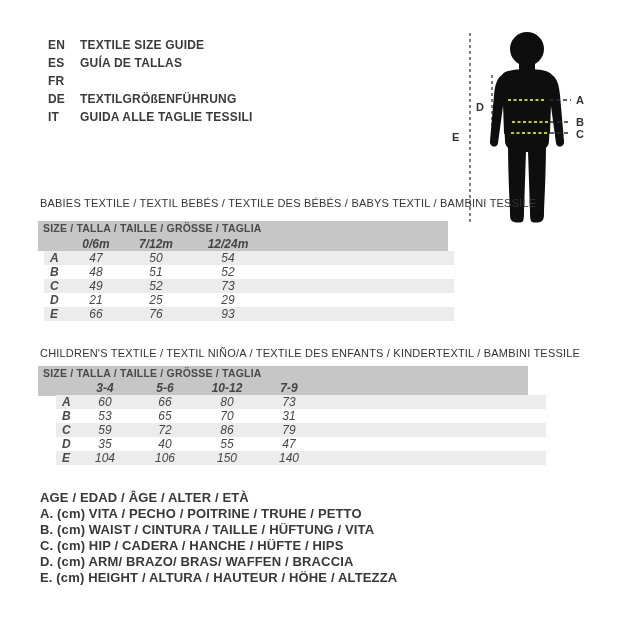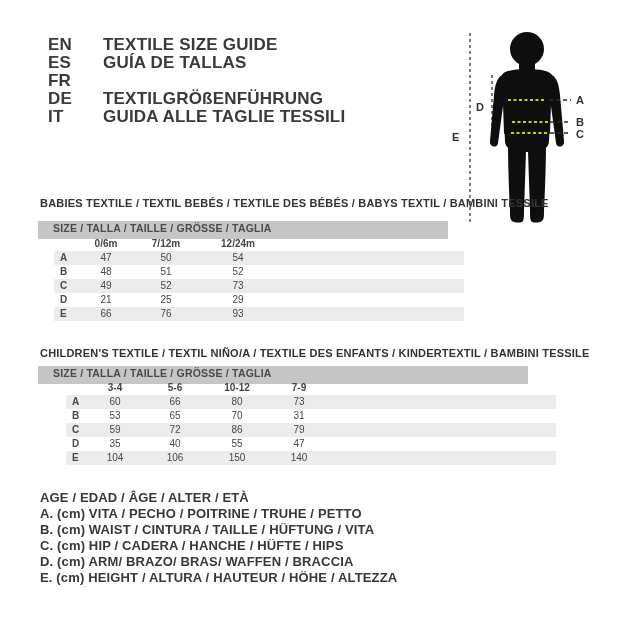--- a/index.html
+++ b/index.html
@@ -6,32 +6,32 @@
   body{
     width:620px;height:620px;background:#ffffff;position:relative;overflow:hidden;
     font-family:"Liberation Sans","DejaVu Sans",sans-serif;
     color:#3b3b3b;
     -webkit-font-smoothing:antialiased;
   }
   .abs{position:absolute;}
 
   
   .lang-list{left:48px;top:36px;}
-  .lang-row{display:flex;line-height:18px;font-size:17px;font-weight:700;letter-spacing:.2px;color:#3a3a3a;gap:23px;}
+  .lang-row{display:flex;line-height:18px;font-size:12px;font-weight:700;letter-spacing:.2px;color:#3a3a3a;}
   .lang-code{width:32px;}
 
   
-  .section-title{left:40px;font-size:11px;font-weight:700;letter-spacing:.2px;color:#333;white-space:nowrap;}
-
-  
-  .size-bar{left:38px;height:18px;background:#c6c6c6;color:#4a4a4a;
-    font-size:10.5px;font-weight:700;line-height:14px;padding-left:15px;box-sizing:border-box;letter-spacing:.2px;}
-
-  
-  .tbl{left:54px;font-size:10px;color:#474747;}
+  .section-title{left:40px;font-size:11px;font-weight:400;letter-spacing:.2px;color:#333;white-space:nowrap;}
+
+  
+  .size-bar{left:38px;height:30px;background:#c6c6c6;color:#4a4a4a;
+    font-size:10.5px;font-weight:700;line-height:14px;padding-left:5px;box-sizing:border-box;letter-spacing:.2px;}
+
+  
+  .tbl{left:44px;font-size:12px;color:#474747;font-style:italic;}
   .trow{display:grid;height:14px;line-height:14px;align-items:center;}
   .tbl-babies .trow{grid-template-columns:24px 56px 64px 80px 1fr;width:410px;}
   .tbl-children .trow{grid-template-columns:24px 50px 70px 54px 70px 1fr;width:490px;margin-left:12px;}
   .trow.stripe{background:#ececec;}
   .trow .rlabel{padding-left:6px;font-weight:700;color:#4a4a4a;}
   .trow .val{text-align:center;}
   .trow.chead{font-weight:700;color:#454545;}
 
   
   .legend{left:40px;font-size:13px;font-weight:700;letter-spacing:.15px;color:#383838;}

